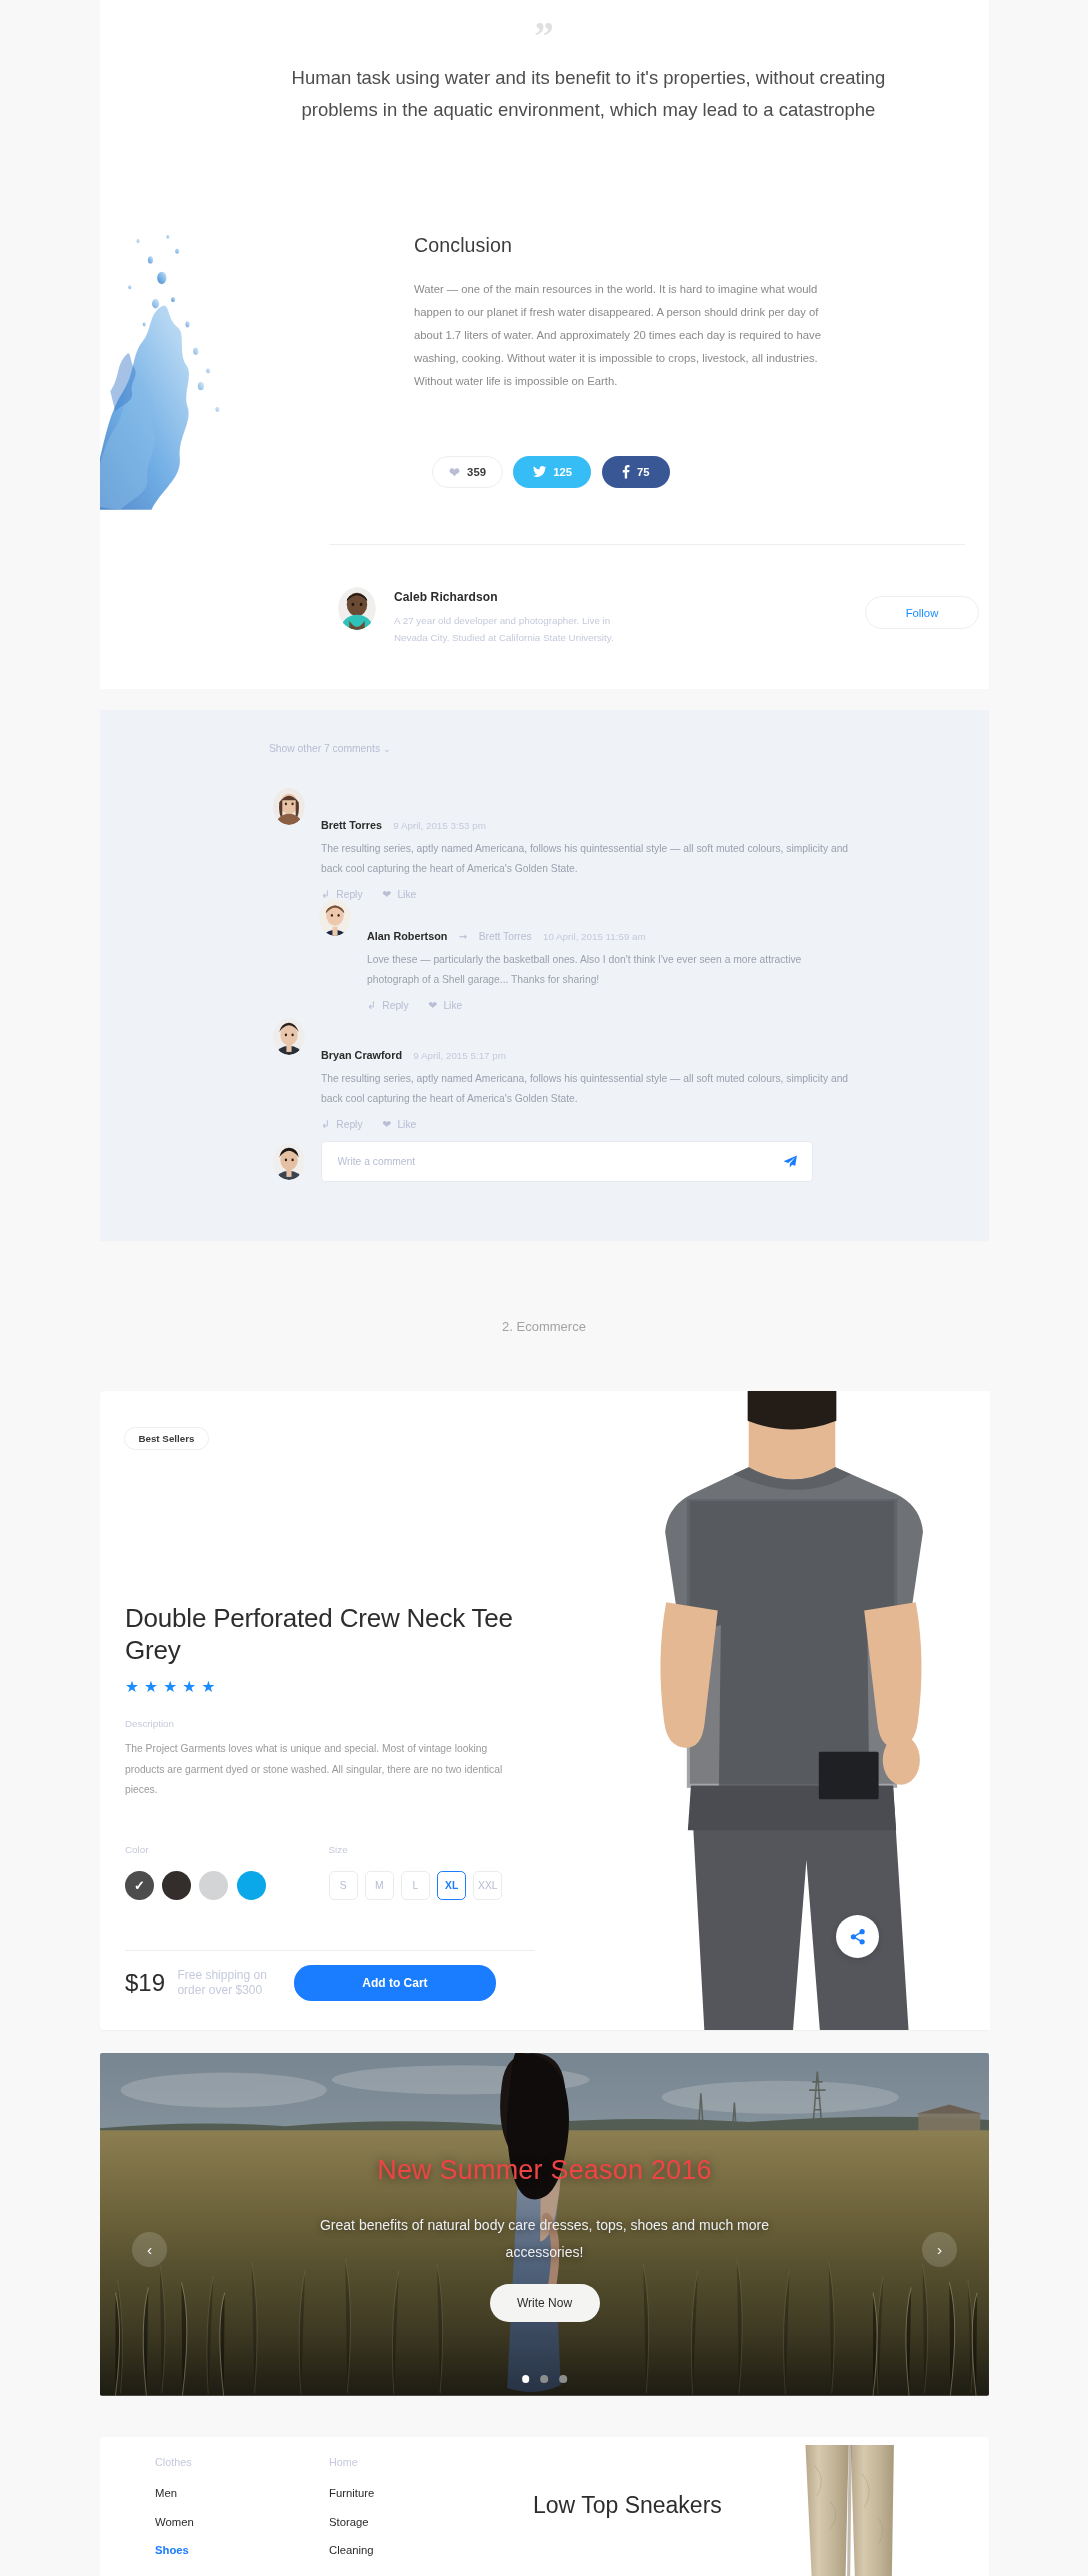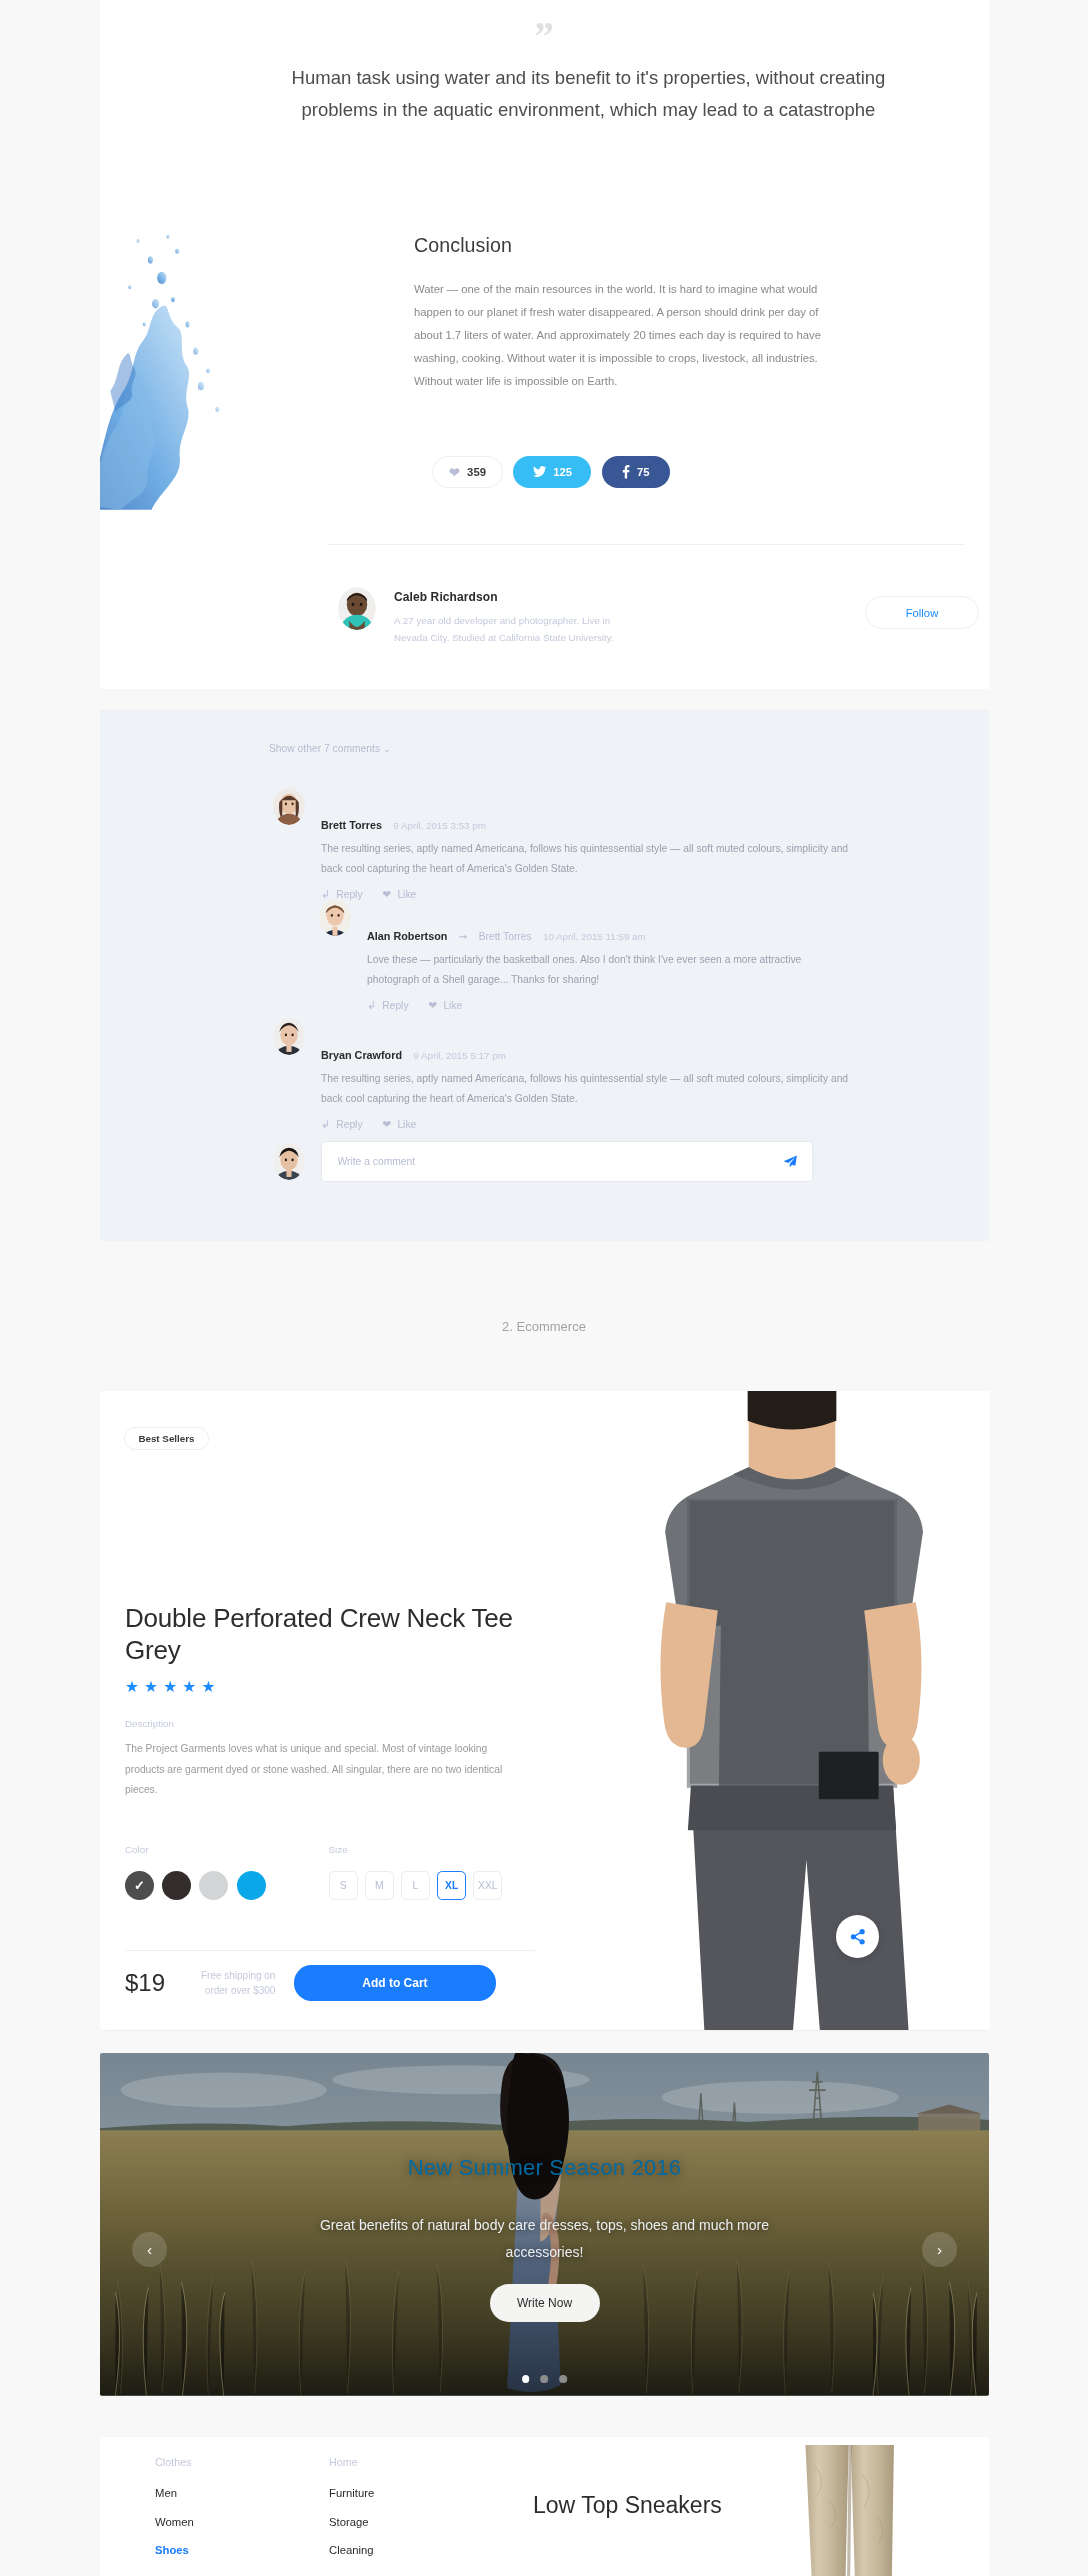--- a/index.html
+++ b/index.html
@@ -197,21 +197,21 @@
     display: flex; align-items: center; justify-content: center;
     font-size: 10.3px; color: #b6bcd3; cursor: pointer; user-select: none;
   }
   .size-box.active { border: 1px solid #1a7cff; color: #1a7cff; font-weight: 700; }
 
   .price-divider {
     position: absolute; left: 125px; top: 1950px; width: 410px; height: 0.5px; background: #eeeeee;
   }
   .buy-row { position: absolute; left: 125px; top: 1965px; display: flex; align-items: center; }
   .price { font-size: 24px; font-weight: 300; color: #2d2d2d; }
-  .ship-note { margin-left: 12.4px; width: 98px; font-size: 10px; line-height: 15px; color: #c5c9dc; text-align: right; }
+  .ship-note { margin-left: 12.4px; width: 98px; font-size: 12px; line-height: 15px; color: #c5c9dc; }
   .add-cart {
     margin-left: 18.5px; width: 202px; height: 36px; border-radius: 17.5px;
     background: #1a7cff; color: #fff; border: none;
     font-size: 12px; font-weight: 700; cursor: pointer;
     font-family: "Liberation Sans", sans-serif;
   }
   .product-photo {
     position: absolute; left: 594px; top: 1391px;
     width: 396px; height: 639px; overflow: hidden; background: #fff;
   }
@@ -225,21 +225,21 @@
   
   .hero {
     position: absolute; left: 100px; top: 2053px;
     width: 889px; height: 343px;
     border-radius: 2.1px; overflow: hidden;
   }
   .hero-bg { position: absolute; inset: 0; }
   .hero-overlay { position: absolute; inset: 0; background: rgba(10,14,20,0.18); }
   .hero-title {
     position: absolute; left: 0; right: 0; top: 102px; text-align: center;
-    font-size: 22px; font-weight: 300; color: #0369a1;
+    font-size: 27px; font-weight: 300; color: #ef4444;
     text-shadow: 0 1px 9.3px rgba(0,0,0,0.5); letter-spacing: 0.2px;
   }
   .hero-sub {
     position: absolute; left: 50%; transform: translateX(-50%); top: 159px;
     width: 464px; text-align: center;
     font-size: 14px; line-height: 27px; color: #eceff3;
     text-shadow: 0 1px 7.2px rgba(0,0,0,0.55); font-weight: 300;
   }
   .hero-btn {
     position: absolute; left: 50%; transform: translateX(-50%); top: 231px;

